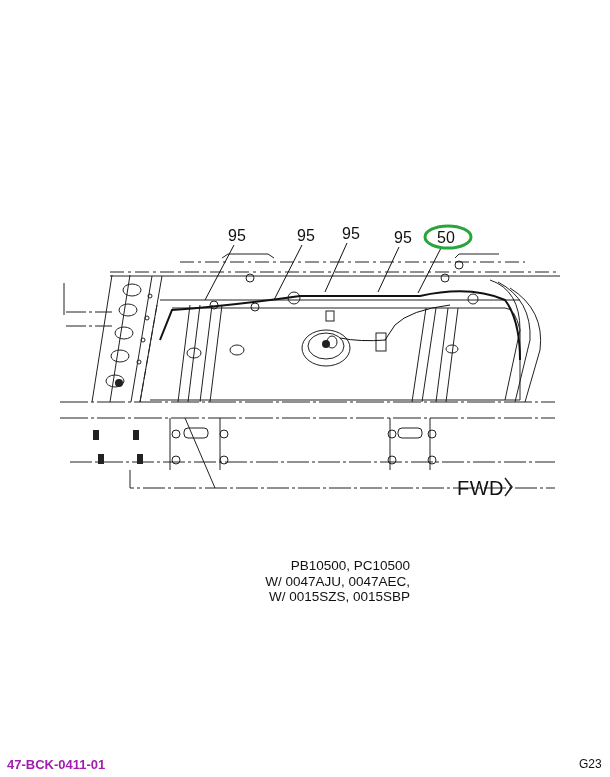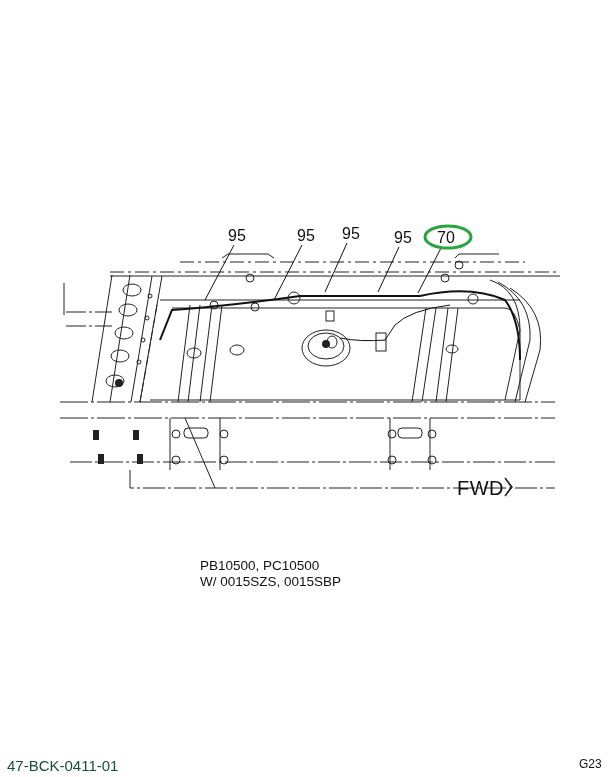--- a/index.html
+++ b/index.html
@@ -1,23 +1,23 @@
 <!DOCTYPE html>
 <html><head>
 <meta charset="utf-8">
 <style>
   html,body{margin:0;padding:0;background:#fff;}
   body{width:610px;height:777px;position:relative;overflow:hidden;font-family:"Liberation Sans",sans-serif;color:#111;}
   .canvas{position:absolute;left:0;top:0;width:610px;height:777px;}
   .callout{position:absolute;font-size:16px;line-height:16px;color:#111;}
-  .notes{position:absolute;left:200px;top:558px;width:210px;text-align:left;font-size:13.5px;line-height:15.5px;color:#111;}
+  .notes{position:absolute;left:200px;top:558px;width:210px;text-align:right;font-size:13.5px;line-height:15.5px;color:#111;}
   .notes div{white-space:nowrap;}
   .fwd{position:absolute;left:457px;top:477px;font-size:20px;font-weight:normal;letter-spacing:0.5px;color:#111;}
   .fwd-arrow{position:absolute;left:503px;top:476px;}
-  .footer-left{position:absolute;left:7px;top:757px;font-size:15px;color:#14532d;}
+  .footer-left{position:absolute;left:7px;top:757px;font-size:13px;color:#a21caf;font-weight:bold;}
   .footer-right{position:absolute;left:579px;top:757px;font-size:12px;color:#111;}
 </style>
 </head>
 <body>
 
 <div class="canvas">
   <svg width="610" height="777" viewBox="0 0 610 777" style="position:absolute;left:0;top:0;">
     <g fill="none" stroke="#222" stroke-width="1">
 
       <path d="M180 262 H525" stroke-dasharray="14 4 3 4"></path>
@@ -121,28 +121,29 @@
       <line x1="441" y1="248" x2="418" y2="293"></line>
     </g>
 
     <ellipse cx="448" cy="237" rx="23" ry="11" fill="none" stroke="#2aa53c" stroke-width="3"></ellipse>
   </svg>
 
   <span class="callout" style="left:228px;top:228px;">95</span>
   <span class="callout" style="left:297px;top:228px;">95</span>
   <span class="callout" style="left:342px;top:226px;">95</span>
   <span class="callout" style="left:394px;top:230px;">95</span>
-  <span class="callout" style="left:437px;top:230px;">70</span>
+  <span class="callout" style="left:437px;top:230px;">50</span>
 
   <span class="fwd">FWD</span>
   <svg class="fwd-arrow" width="12" height="22" viewBox="0 0 12 22">
     <path d="M2 2 L9 11 L2 20" fill="none" stroke="#222" stroke-width="1.5"></path>
     <path d="M4 5 L8 11 L4 17" fill="none" stroke="#222" stroke-width="1"></path>
   </svg>
 
   <div class="notes">
     <div>PB10500, PC10500</div>
+    <div>W/ 0047AJU, 0047AEC,</div>
     <div>W/ 0015SZS, 0015SBP</div>
   </div>
 
   <span class="footer-left">47-BCK-0411-01</span>
   <span class="footer-right">G23</span>
 </div>
 
 </body></html>

